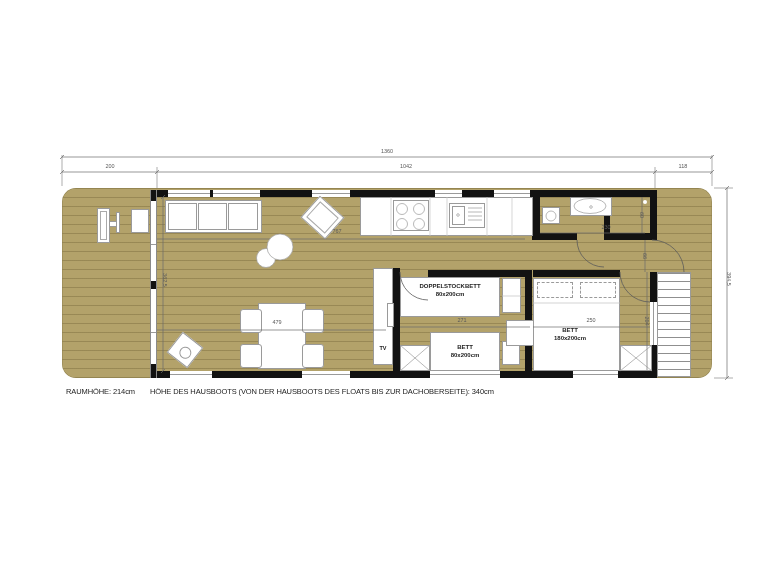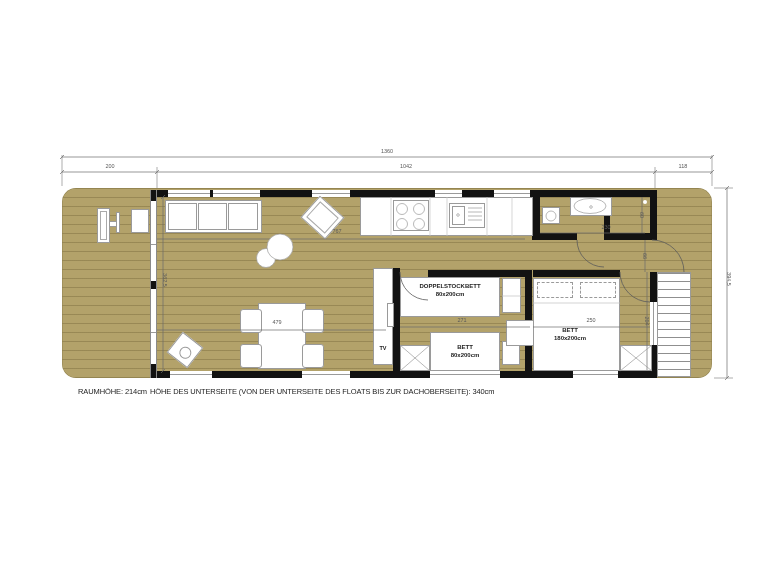--- a/index.html
+++ b/index.html
@@ -238,16 +238,16 @@
   <div class="roomlbl" style="left:430px;top:344px;width:70px">
     <div>BETT</div>
     <div>80x200cm</div>
   </div>
   <div class="roomlbl" style="left:527px;top:327px;width:86px">
     <div>BETT</div>
     <div>180x200cm</div>
   </div>
   <div class="tvlbl" style="left:374px;top:345px;width:18px">TV</div>
 
-  <div class="footer" style="left:78px">RAUMHÖHE: 214cm</div>
-  <div class="footer" style="left:150px">HÖHE DES UNTERSEITE (VON DER UNTERSEITE DES FLOATS BIS ZUR DACHOBERSEITE): 340cm</div>
+  <div class="footer" style="left:66px">RAUMHÖHE: 214cm</div>
+  <div class="footer" style="left:150px">HÖHE DES HAUSBOOTS (VON DER HAUSBOOTS DES FLOATS BIS ZUR DACHOBERSEITE): 340cm</div>
 
 </div>
 
 </body></html>

